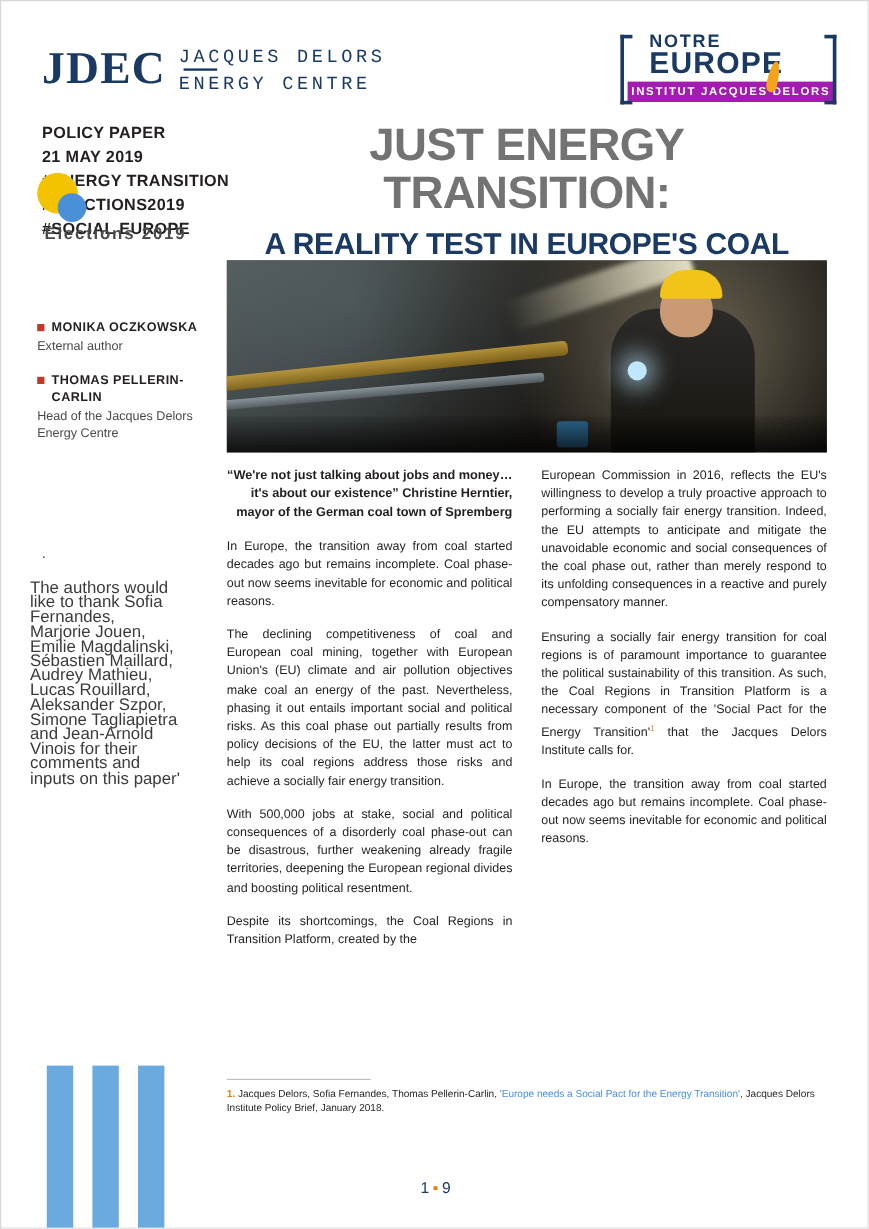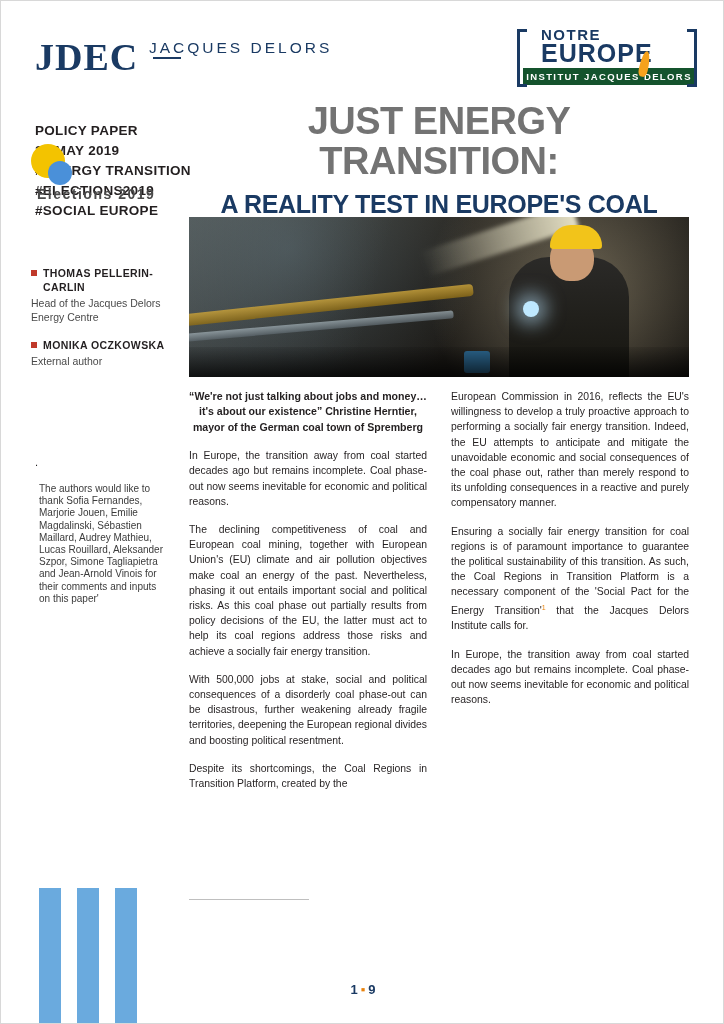--- a/index.html
+++ b/index.html
@@ -29,57 +29,57 @@
   }
   .jdec-dash {
     position:absolute; left:152px; top:56px;
     width:28px; height:2px; background:#1a3a63;
   }
   .jdec-words {
     position:absolute; left:148px; top:36px;
     font-size:15.5px; letter-spacing:3px; color:#1a3a63;
     line-height:22px; font-weight:400;
   }
-  .jdec-words span { display:block; }
+  .jdec-words span { display:block;font-family:Liberation Mono, monospace; }
 
   .ni-logo {
     position:absolute; right:28px; top:28px;
     width:180px; height:58px;
   }
   .ni-top {
     font-size:15px; letter-spacing:1.5px; color:#1a3a63; font-weight:700;
     line-height:12px; padding-left:24px;
   }
   .ni-main {
     font-size:25px; letter-spacing:1px; color:#1a3a63; font-weight:700;
     line-height:25px; padding-left:24px;
   }
   .ni-band {
     margin-top:2px; margin-left:6px; width:172px; height:17px;
-    background:#14532d; color:#ffffff; font-size:9.5px; font-weight:700;
+    background:#a21caf; color:#ffffff; font-size:9.5px; font-weight:700;
     letter-spacing:1.4px; line-height:17px; text-align:center;
   }
   .ni-flame {
     position:absolute; right:48px; top:22px; width:9px; height:26px;
     background:#f6a21d;
     border-radius:60% 60% 50% 50% / 80% 80% 30% 30%;
     transform:rotate(12deg);
   }
   .ni-bracket-l, .ni-bracket-r {
     position:absolute; top:0; width:10px; height:58px;
     border:3px solid #1a3a63;
   }
   .ni-bracket-l { left:0; border-right:none; }
   .ni-bracket-r { right:0; border-left:none; }
 
   
   .leftcol { position:absolute; left:34px; top:100px; width:140px; }
   .policy-block {
     font-size:13.5px; font-weight:700; color:#231f20;
-    line-height:20px; letter-spacing:0.3px;margin-top:20px;
+    line-height:20px; letter-spacing:0.3px;
   }
   .policy-block div { white-space:nowrap; }
 
   .elections-badge { position:absolute; left:30px; top:143px; width:150px; height:62px; }
   .eb-dot-yellow {
     position:absolute; left:0; top:0; width:34px; height:34px;
     background:#f3c300; border-radius:50%;
   }
   .eb-dot-blue {
     position:absolute; left:17px; top:17px; width:24px; height:24px;
@@ -101,22 +101,22 @@
     width:6px; height:6px; background:#c0392b;
   }
   .author .role {
     font-size:10.5px; color:#4a4a4a; line-height:14px;
     padding-left:0px; margin-top:2px;
   }
 
   .dot-mark { position:absolute; left:34px; top:455px; font-size:11px; color:#231f20; }
 
   .thanks {
-    position:absolute; left:38px; top:482px; width:125px;
-    font-size:10px; line-height:12.2px; color:#3b3b3b;
+    position:absolute; left:24px; top:482px; width:125px;
+    font-size:14px; line-height:12.2px; color:#3b3b3b;
   }
 
   .bars { position:absolute; left:30px; bottom:0; width:160px; height:135px; }
   .bar { position:absolute; bottom:0; width:22px; background:#6aaade; }
   .bar.b1 { left:8px;  height:135px; }
   .bar.b2 { left:46px; height:135px; }
   .bar.b3 { left:84px; height:135px; }
 
   
   .title-area { position:absolute; left:188px; top:100px; width:500px; }
@@ -188,21 +188,21 @@
     position:absolute; left:0; bottom:0; width:100%; height:30px;
     background:linear-gradient(180deg, rgba(0,0,0,0.1), rgba(0,0,0,0.75));
   }
 
   
   .body { position:absolute; left:188px; top:388px; width:500px; }
   .col { width:238px; float:left; font-size:10.4px; line-height:15.2px; text-align:justify; color:#231f20; }
   .col.left { margin-right:24px; }
   .col p { margin:0 0 13px 0; }
   .pull-quote {
-    font-weight:700; text-align:center; font-size:10.6px; line-height:15.4px;
+    font-weight:700; text-align:right; font-size:10.6px; line-height:15.4px;
     margin:0 0 16px 0;
   }
   .section-head {
     font-size:15.5px; line-height:19px; font-weight:700; color:#1a3a63;
     margin:18px 0 12px 0;
   }
   .section-head .num { color:#1a3a63; }
   .sup { font-size:7px; vertical-align:super; color:#e8820c; }
 
   
@@ -212,38 +212,39 @@
   }
   .footnote .fn-num { color:#e8820c; font-weight:700; }
   .footnote .fn-link { color:#4a90d9; }
   .footnote-rule {
     position:absolute; left:188px; top:898px; width:120px; height:1px; background:#bfbfbf;
   }
 
   
   .pagenum {
     position:absolute; left:0; bottom:26px; width:724px; text-align:center;
-    font-size:13px; font-weight:700; color:#1a3a63;
+    font-size:13px; font-weight:400; color:#1a3a63;
   }
   .pagenum .sep { color:#e8820c; margin:0 3px; }
 
   .clear { clear:both; }
 </style>
 </head>
 <body>
 
 <div class="page">
 
   <div class="header">
     <div class="jdec-logo">
       <div class="jdec-mark">JDEC</div>
     </div>
     <div class="jdec-dash"></div>
     <div class="jdec-words">
       <span>JACQUES DELORS</span>
+      <span>ENERGY CENTRE</span>
     </div>
 
     <div class="ni-logo">
       <div class="ni-bracket-l"></div>
       <div class="ni-bracket-r"></div>
       <div class="ni-top">NOTRE</div>
       <div class="ni-main">EUROPE</div>
       <div class="ni-flame"></div>
       <div class="ni-band">INSTITUT JACQUES DELORS</div>
     </div>
@@ -260,26 +261,26 @@
   </div>
 
   <div class="elections-badge">
     <div class="eb-dot-yellow"></div>
     <div class="eb-dot-blue"></div>
     <div class="eb-text">Elections 2019</div>
   </div>
 
   <div class="authors">
     <div class="author">
+      <div class="name">MONIKA OCZKOWSKA</div>
+      <div class="role">External author</div>
+    </div>
+    <div class="author">
       <div class="name">THOMAS PELLERIN-CARLIN</div>
       <div class="role">Head of the Jacques Delors Energy Centre</div>
-    </div>
-    <div class="author">
-      <div class="name">MONIKA OCZKOWSKA</div>
-      <div class="role">External author</div>
     </div>
   </div>
 
   <div class="dot-mark">.</div>
 
   <div class="thanks">The authors would like to thank Sofia Fernandes, Marjorie Jouen, Emilie Magdalinski, Sébastien Maillard, Audrey Mathieu, Lucas Rouillard, Aleksander Szpor, Simone Tagliapietra and Jean-Arnold Vinois for their comments and inputs on this paper'</div>
 
   <div class="bars">
     <div class="bar b1"></div>
     <div class="bar b2"></div>
@@ -318,18 +319,21 @@
       <p>European Commission in 2016, reflects the EU's willingness to develop a truly proactive approach to performing a socially fair energy transition. Indeed, the EU attempts to anticipate and mitigate the unavoidable economic and social consequences of the coal phase out, rather than merely respond to its unfolding consequences in a reactive and purely compensatory manner.</p>
       <p><span>Ensuring a socially fair energy transition for coal regions is of paramount importance to guarantee the political sustainability of this transition. As such, the Coal Regions in Transition Platform is a necessary component of the 'Social Pact for the Energy Transition'</span><span class="sup">1</span><span> that the Jacques Delors Institute calls for.</span></p>
 
 
       <p>In Europe, the transition away from coal started decades ago but remains incomplete. Coal phase-out now seems inevitable for economic and political reasons.</p>
     </div>
     <div class="clear"></div>
   </div>
 
   <div class="footnote-rule"></div>
+  <div class="footnote">
+    <span class="fn-num">1.</span><span> Jacques Delors, Sofia Fernandes, Thomas Pellerin-Carlin, </span><span class="fn-link">'Europe needs a Social Pact for the Energy Transition'</span><span>, Jacques Delors Institute Policy Brief, January 2018.</span>
+  </div>
 
   <div class="pagenum">
     <span>1</span><span class="sep">▪</span><span>9</span>
   </div>
 
 </div>
 
 </body></html>

